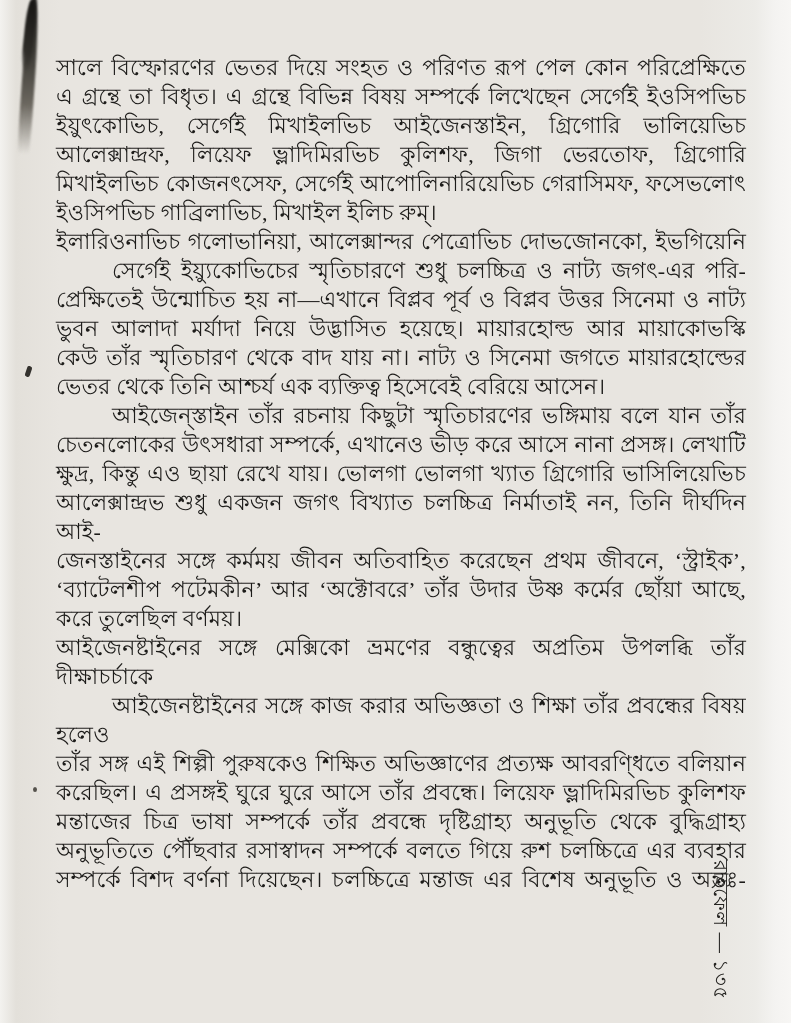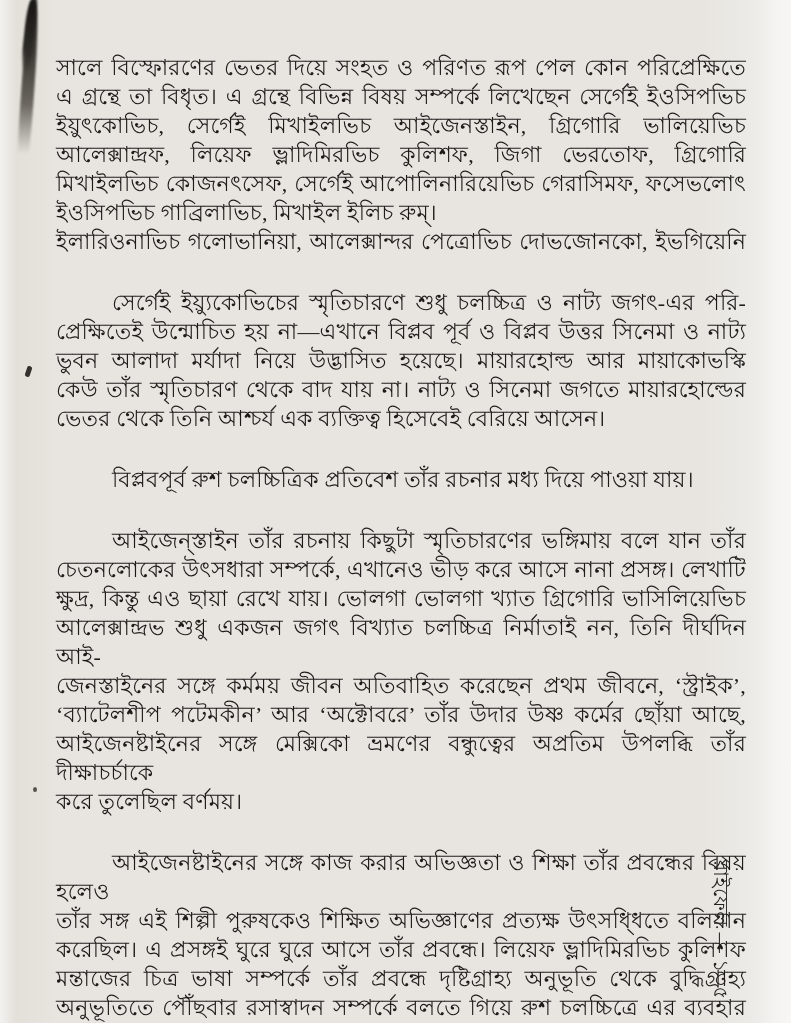--- a/index.html
+++ b/index.html
@@ -53,21 +53,21 @@
     line-height: 29px;
     letter-spacing: 0.2px;
   }
   .paragraph { margin: 0; }
   .line {
     text-align: justify;
     text-align-last: left;
     white-space: normal;
   }
   .line.just { text-align-last: justify; }
-  .line.indent { text-indent: 56px; margin-top: 32px; }
+  .line.indent { text-indent: 56px; }
   .running-footer {
     position: absolute;
     left: 736px; top: 860px;
     transform: rotate(90deg);
     transform-origin: 0 0;
     white-space: nowrap;
     font-size: 20px;
     letter-spacing: 0.5px;
     color: #242320;
   }
@@ -94,35 +94,32 @@
         <div class="line just">ইলারিওনাভিচ গলোভানিয়া, আলেক্সান্দর পেত্রোভিচ দোভজোনকো, ইভগিয়েনি</div>
       </div>
       <div class="paragraph">
         <div class="line indent just">সের্গেই ইয়্যুকোভিচের স্মৃতিচারণে শুধু চলচ্চিত্র ও নাট্য জগৎ-এর পরি-</div>
         <div class="line just">প্রেক্ষিতেই উন্মোচিত হয় না—এখানে বিপ্লব পূর্ব ও বিপ্লব উত্তর সিনেমা ও নাট্য</div>
         <div class="line just">ভুবন আলাদা মর্যাদা নিয়ে উদ্ভাসিত হয়েছে। মায়ারহোল্ড আর মায়াকোভস্কি</div>
         <div class="line just">কেউ তাঁর স্মৃতিচারণ থেকে বাদ যায় না। নাট্য ও সিনেমা জগতে মায়ারহোল্ডের</div>
         <div class="line">ভেতর থেকে তিনি আশ্চর্য এক ব্যক্তিত্ব হিসেবেই বেরিয়ে আসেন।</div>
       </div>
       <div class="paragraph">
-        <div class="line indent">বিপ্লবপূর্ব রুশ চলচ্চিত্রিক প্রতিবেশ তাঁর রচনার মধ্য দিয়ে পাওয়া যায়।</div>
-      </div>
-      <div class="paragraph">
         <div class="line indent just">আইজেন্‌স্তাইন তাঁর রচনায় কিছুটা স্মৃতিচারণের ভঙ্গিমায় বলে যান তাঁর</div>
         <div class="line just">চেতনলোকের উৎসধারা সম্পর্কে, এখানেও ভীড় করে আসে নানা প্রসঙ্গ। লেখাটি</div>
         <div class="line just">ক্ষুদ্র, কিন্তু এও ছায়া রেখে যায়। ভোলগা ভোলগা খ্যাত গ্রিগোরি ভাসিলিয়েভিচ</div>
         <div class="line just">আলেক্সান্দ্রভ শুধু একজন জগৎ বিখ্যাত চলচ্চিত্র নির্মাতাই নন, তিনি দীর্ঘদিন আই-</div>
         <div class="line just">জেনস্তাইনের সঙ্গে কর্মময় জীবন অতিবাহিত করেছেন প্রথম জীবনে, ‘স্ট্রাইক’,</div>
         <div class="line just">‘ব্যাটেলশীপ পটেমকীন’ আর ‘অক্টোবরে’ তাঁর উদার উষ্ণ কর্মের ছোঁয়া আছে,</div>
+        <div class="line">করে তুলেছিল বর্ণময়।</div>
         <div class="line just">আইজেনষ্টাইনের সঙ্গে মেক্সিকো ভ্রমণের বন্ধুত্বের অপ্রতিম উপলব্ধি তাঁর দীক্ষাচর্চাকে</div>
-        <div class="line">করে তুলেছিল বর্ণময়।</div>
       </div>
       <div class="paragraph">
         <div class="line indent just">আইজেনষ্টাইনের সঙ্গে কাজ করার অভিজ্ঞতা ও শিক্ষা তাঁর প্রবন্ধের বিষয় হলেও</div>
-        <div class="line just">তাঁর সঙ্গ এই শিল্পী পুরুষকেও শিক্ষিত অভিজ্ঞাণের প্রত্যক্ষ উৎসধ্ধিতে বলিয়ান</div>
+        <div class="line just">তাঁর সঙ্গ এই শিল্পী পুরুষকেও শিক্ষিত অভিজ্ঞাণের প্রত্যক্ষ আবরণ্ধিতে বলিয়ান</div>
         <div class="line just">করেছিল। এ প্রসঙ্গই ঘুরে ঘুরে আসে তাঁর প্রবন্ধে।  লিয়েফ ভ্লাদিমিরভিচ কুলিশফ</div>
         <div class="line just">মন্তাজের চিত্র ভাষা সম্পর্কে তাঁর প্রবন্ধে দৃষ্টিগ্রাহ্য অনুভূতি থেকে বুদ্ধিগ্রাহ্য</div>
         <div class="line just">অনুভূতিতে পৌঁছবার রসাস্বাদন সম্পর্কে বলতে গিয়ে রুশ চলচ্চিত্রে এর ব্যবহার</div>
         <div class="line just">সম্পর্কে বিশদ বর্ণনা দিয়েছেন। চলচ্চিত্রে মন্তাজ এর বিশেষ অনুভূতি ও অন্তঃ-</div>
       </div>
     </div>
 
   <div class="running-footer">
     <span>রাইফেল</span><span class="sep">—</span><span>১৩৫</span>
   </div>

